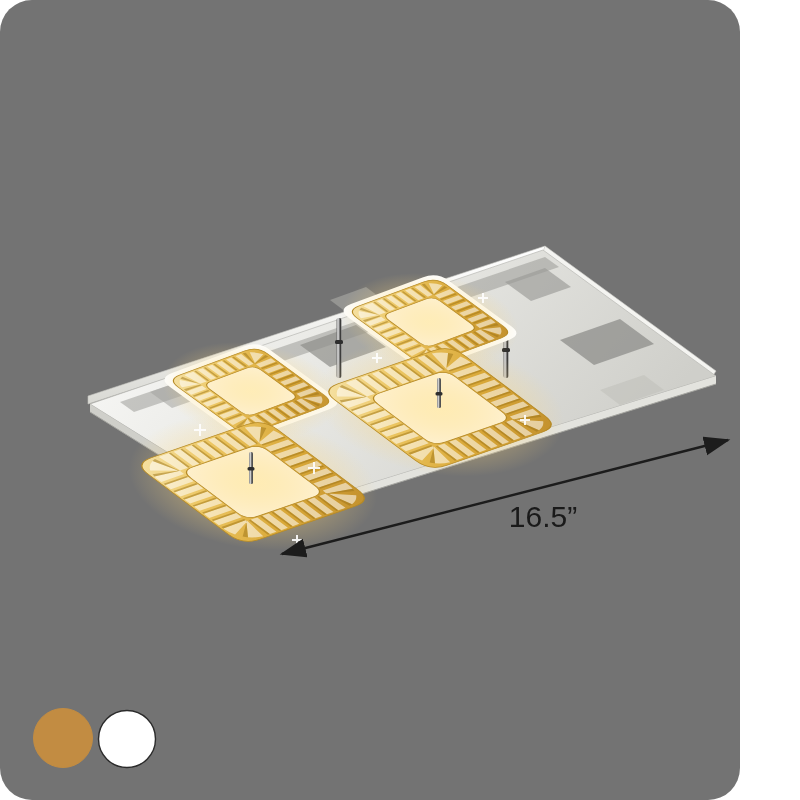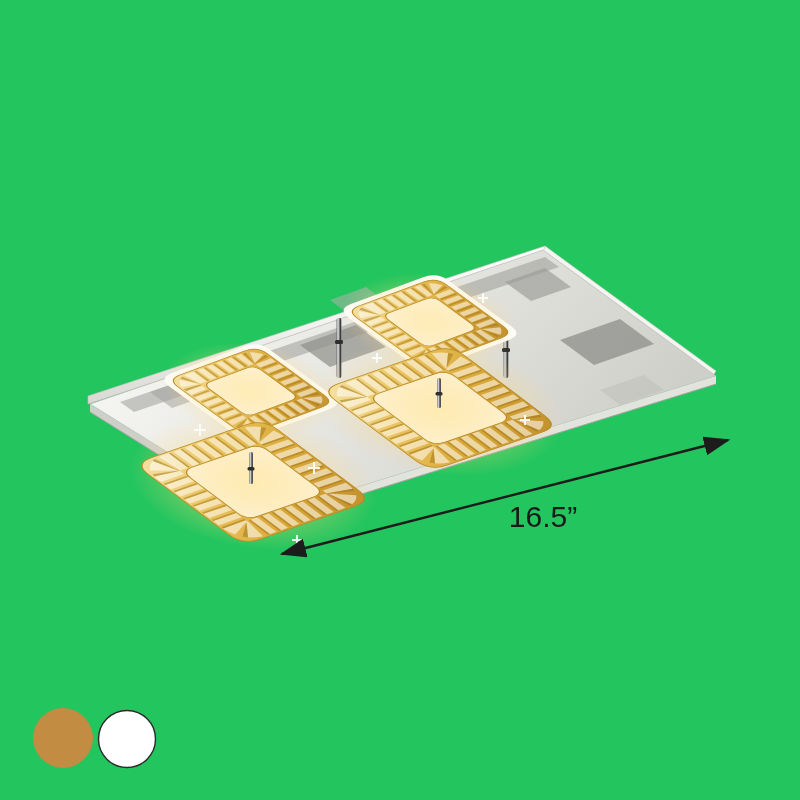--- a/index.html
+++ b/index.html
@@ -1,17 +1,17 @@
 <!DOCTYPE html>
 <html><head>
 <meta charset="utf-8">
 <style>
   html,body{margin:0;padding:0;background:#ffffff;}
-  .stage{position:relative;width:800px;height:800px;background:#22c55e;overflow:hidden;
-         font-family:"Liberation Sans", sans-serif;}
+  .stage{position:relative;width:740px;height:800px;background:#737373;overflow:hidden;
+         font-family:"Liberation Sans", sans-serif;border-radius:32px;}
   .stage svg{position:absolute;inset:0;display:block;}
   .dim-label{font-family:"Liberation Sans", sans-serif;font-size:30px;fill:#1a1a1a;}
 </style>
 </head>
 <body>
 
 <div class="stage">
 <svg width="800" height="800" viewBox="0 0 800 800">
   <defs>
     <linearGradient id="plateGrad" x1="0" y1="0" x2="1" y2="0.35">

